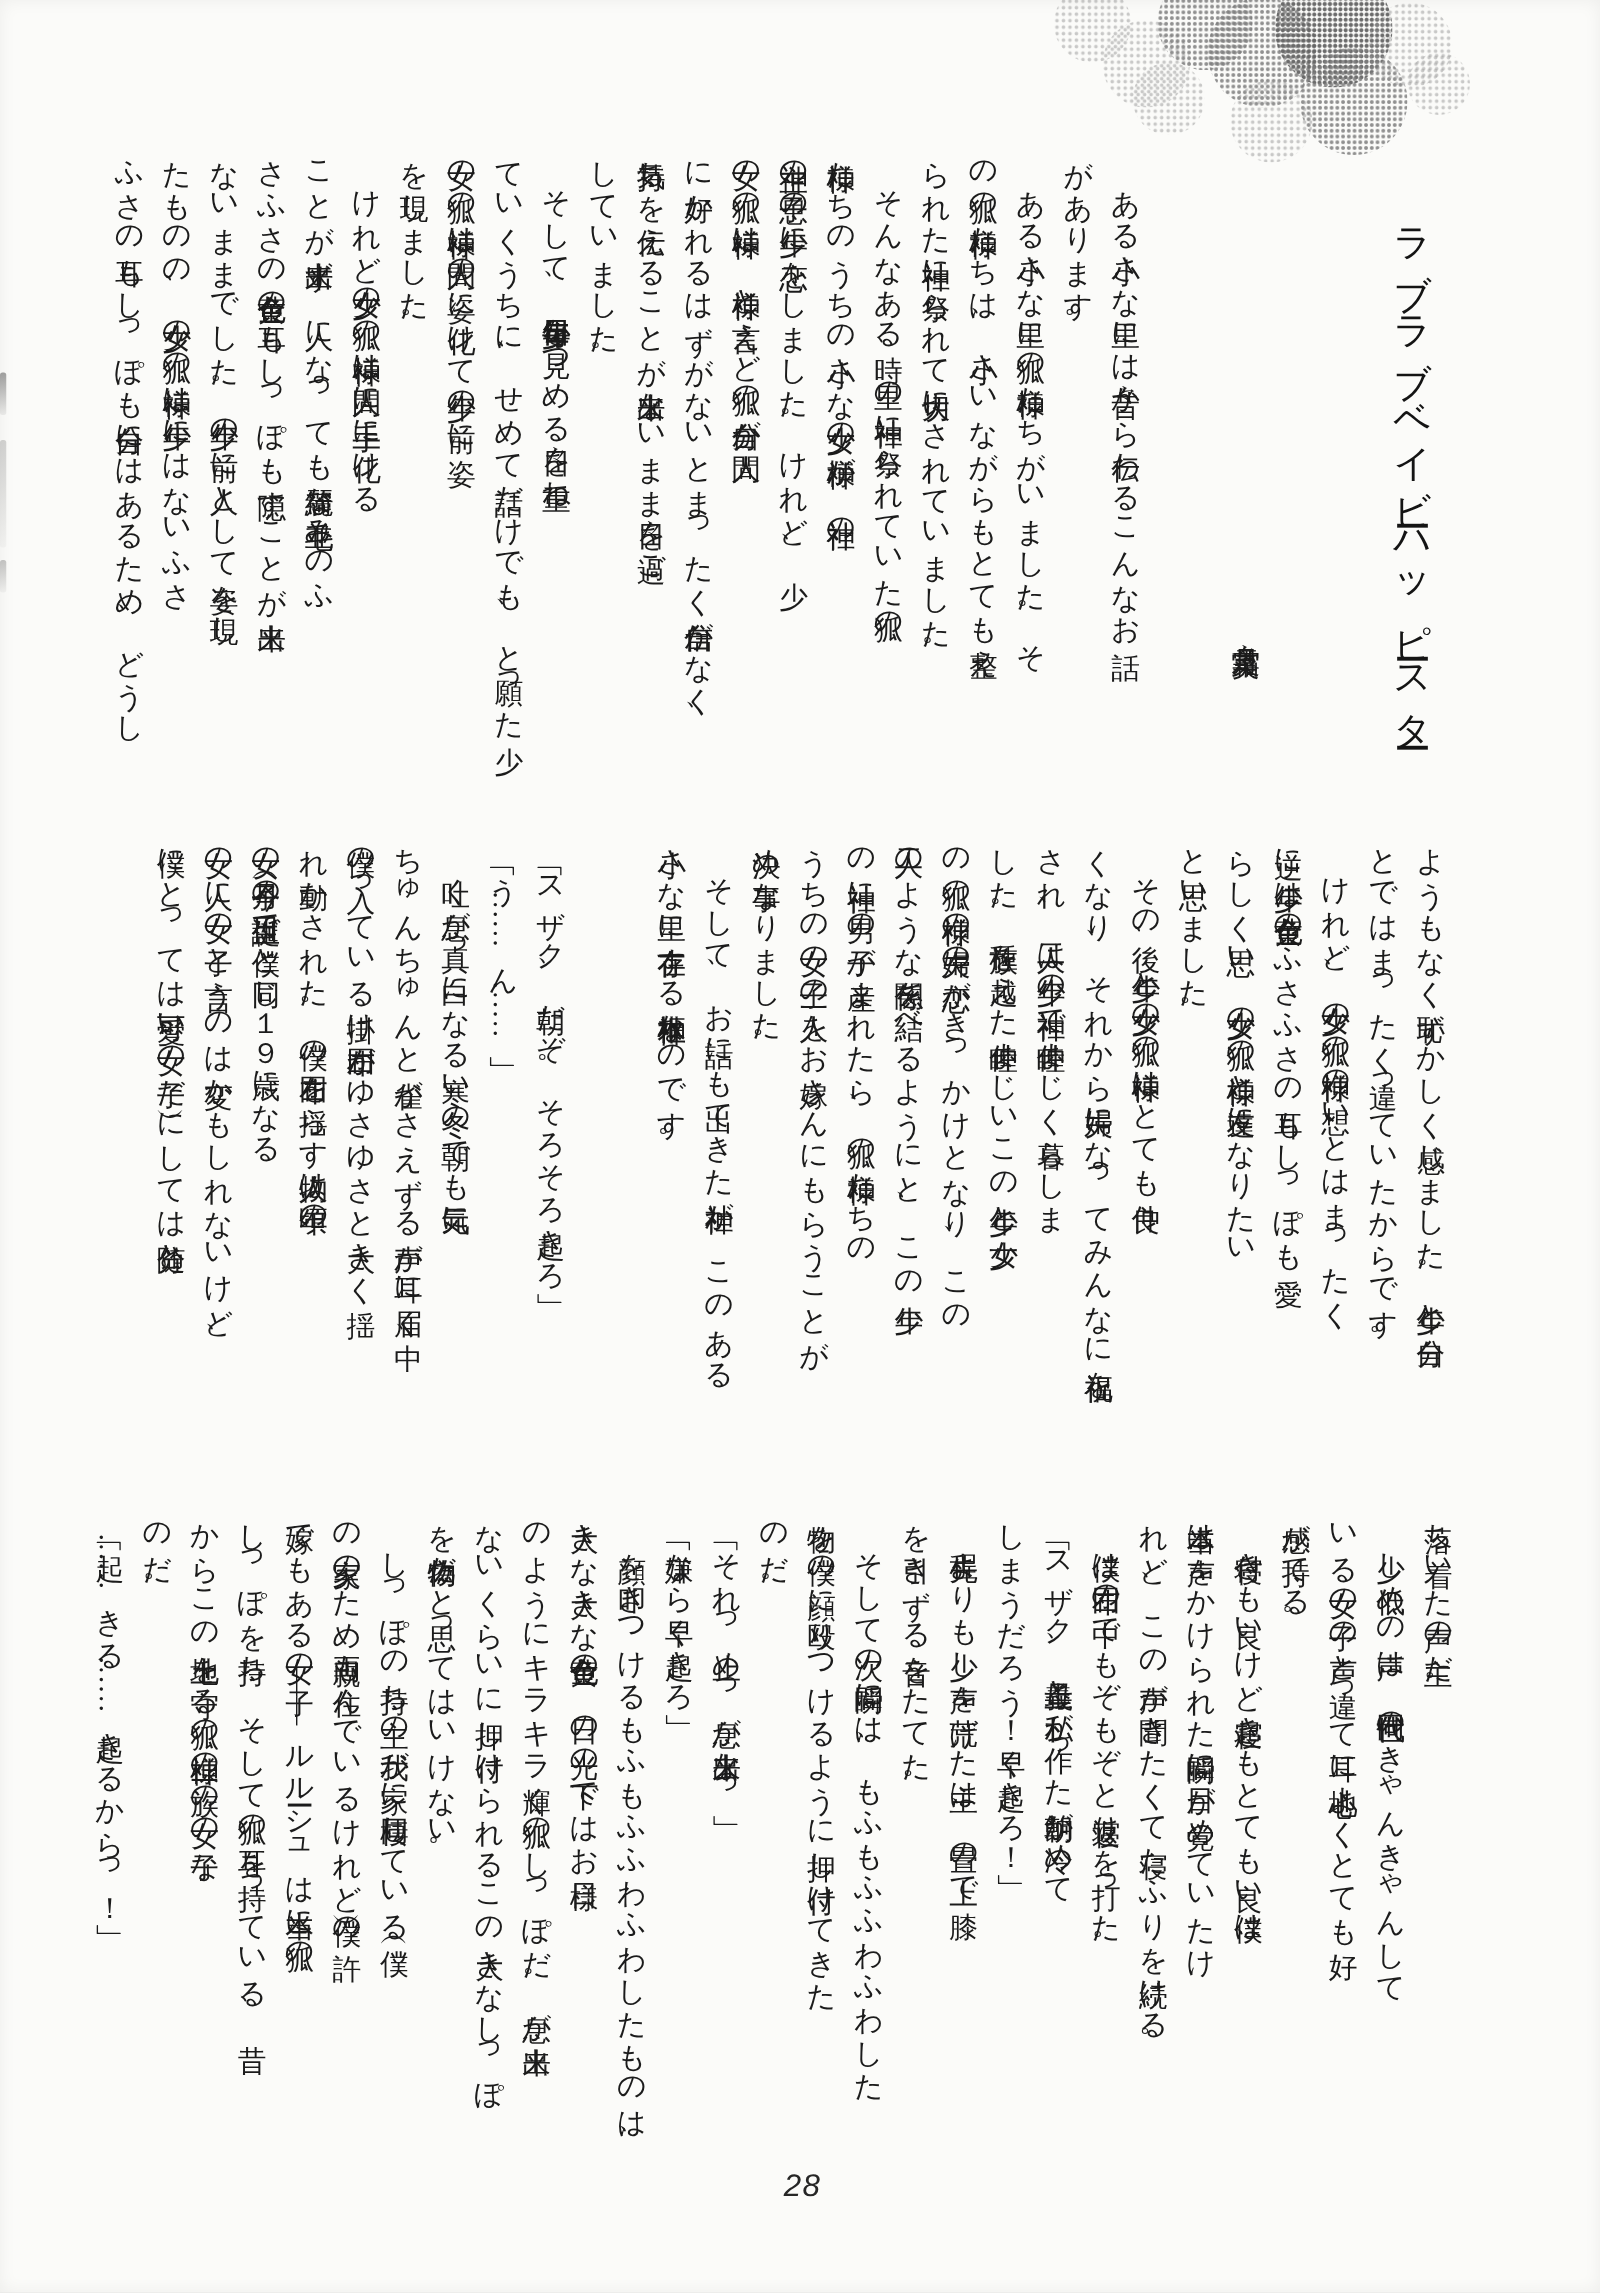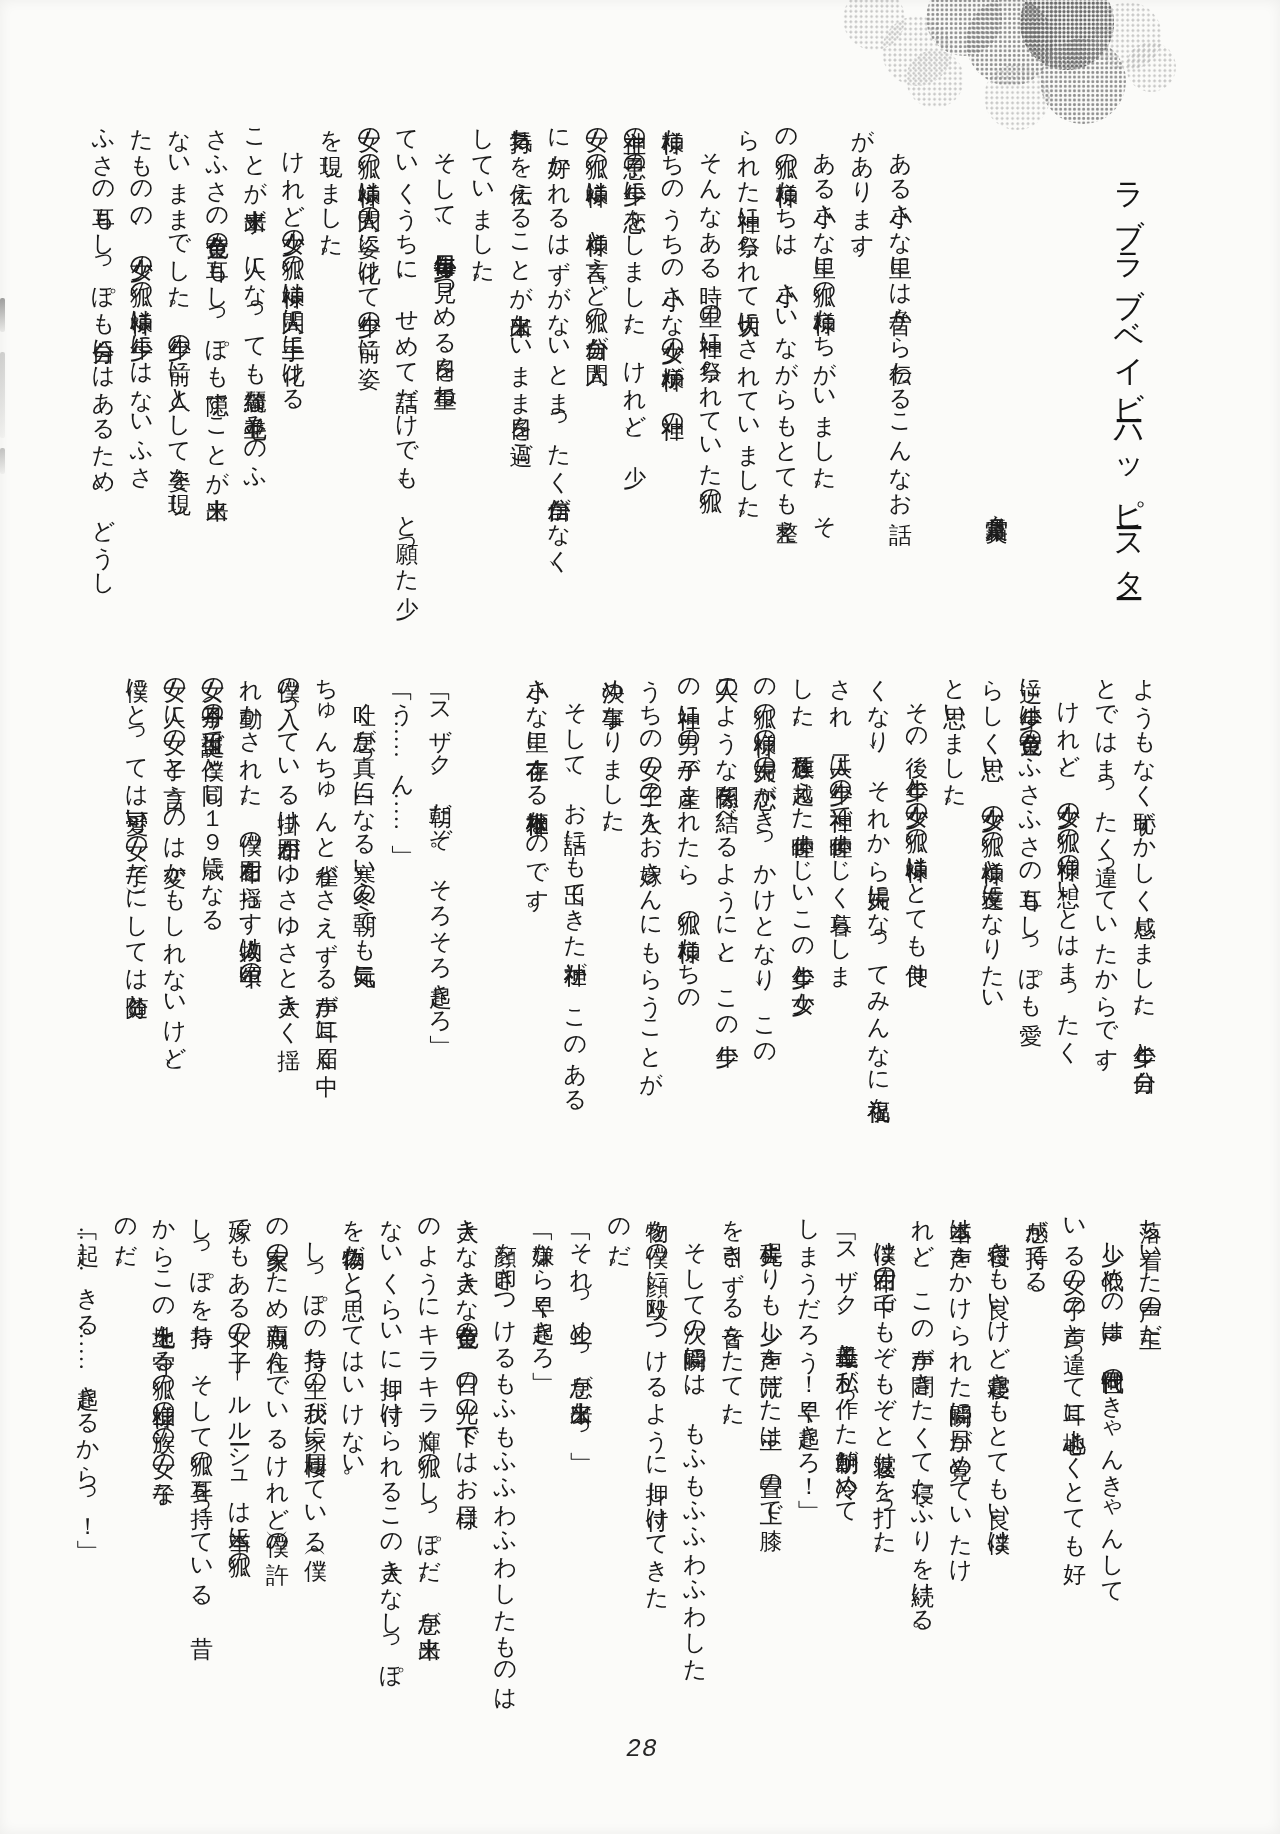--- a/index.html
+++ b/index.html
@@ -56,21 +56,21 @@
   .blob.dark{
     background-image:radial-gradient(circle, rgba(100,100,100,0.95) 1.3px, rgba(100,100,100,0) 2.0px);
     background-size:4.2px 4.2px;
   }
   
   .edge-mark{position:absolute;left:0;width:5px;border-radius:2px;background:linear-gradient(to bottom, rgba(70,70,70,0.5), rgba(70,70,70,0.08));}
   .page-number{
     position:absolute;
     left:607px;top:1735px;width:70px;
     text-align:center;
-    font-family:Liberation Mono, monospace;
+    font-family:Liberation Sans, sans-serif;
     font-style:italic;
     font-size:25px;
     color:#262626;
     letter-spacing:1px;
   }
 </style>
 </head>
 <body>
 
 <div class="page">

